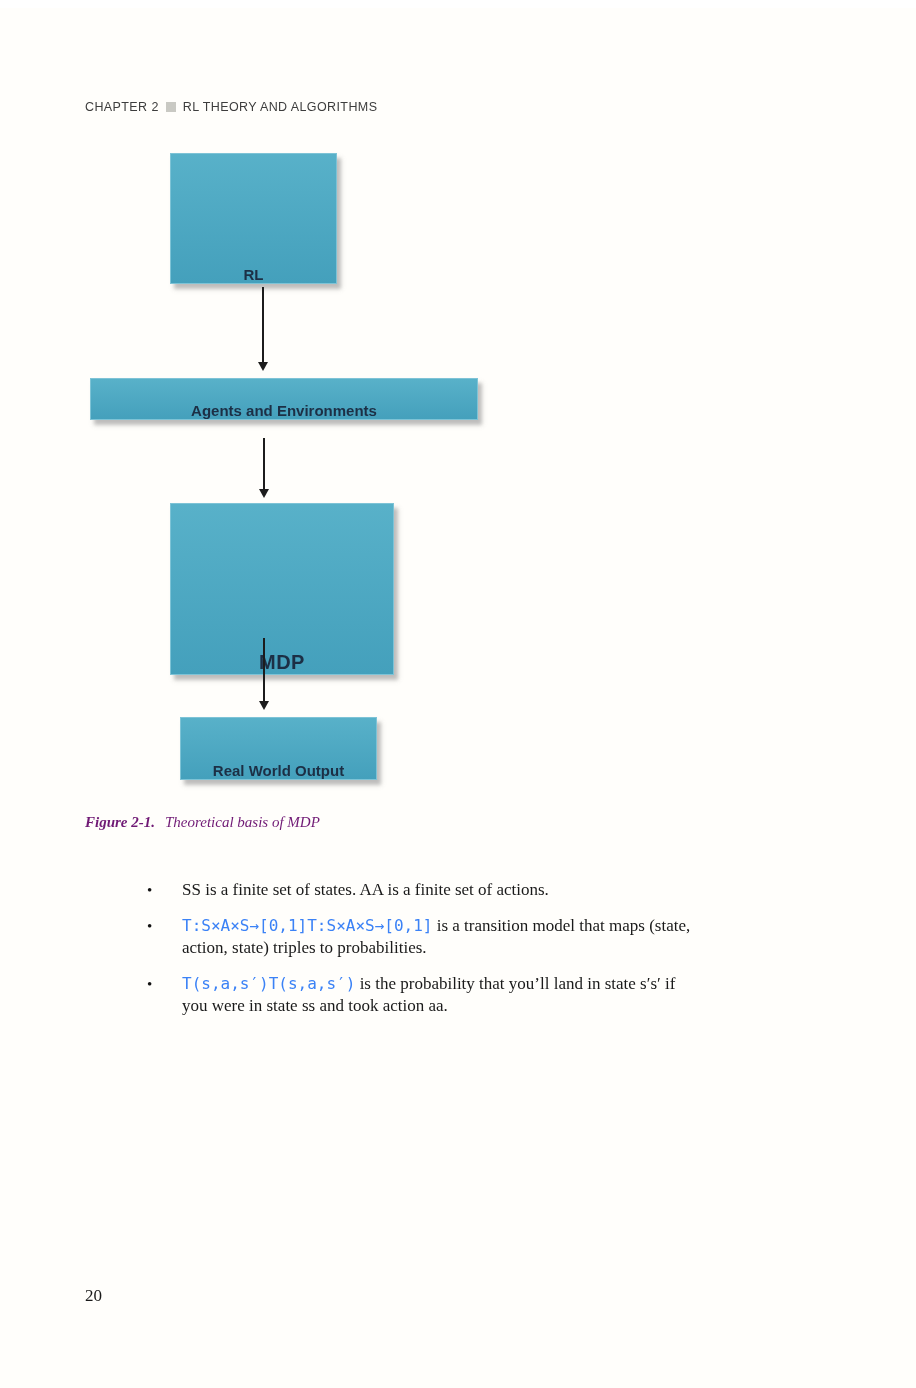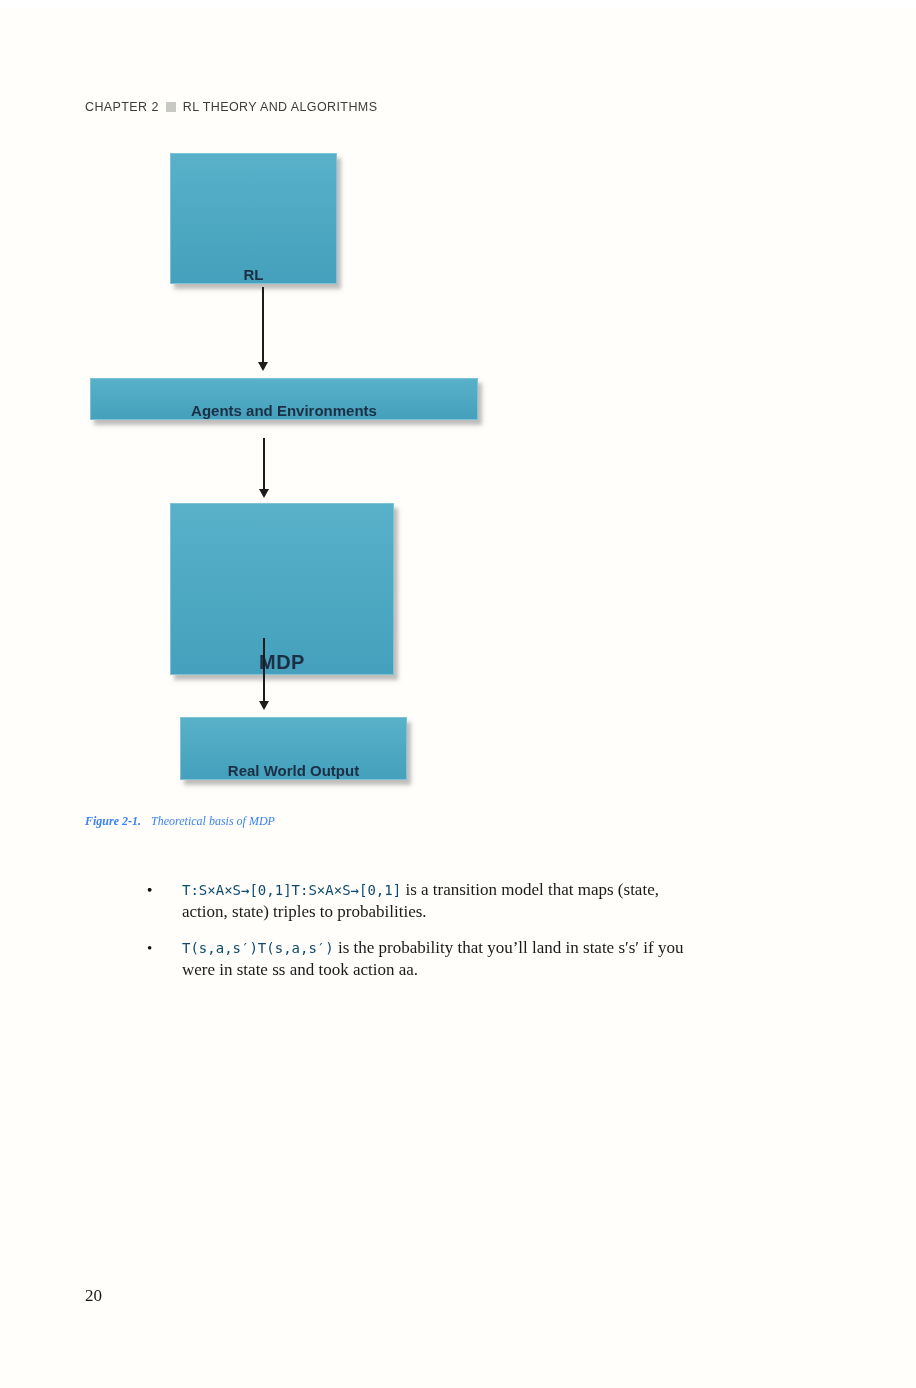--- a/index.html
+++ b/index.html
@@ -50,21 +50,21 @@
     background: linear-gradient(180deg, var(--node-fill-top, #58b1c9), var(--node-fill-bottom, #44a0bc));
     border: 1px solid var(--node-border, #7ec3d6);
     box-shadow: 4px 5px 4px rgba(125,125,125,0.5);
     font-family: "Liberation Sans", sans-serif;
     font-weight: bold;
     color: var(--node-text, #1c2f45);
   }
   .node-rl  { left: 170px; top: 5px;   width: 167px; height: 131px; font-size: 15px; }
   .node-ae  { left: 90px;  top: 230px; width: 388px; height: 42px;  font-size: 15px; }
   .node-mdp { left: 170px; top: 355px; width: 224px; height: 172px; font-size: 20px; letter-spacing: 0.5px; }
-  .node-rwo { left: 180px; top: 569px; width: 227px; height: 63px;  font-size: 15px; }
+  .node-rwo { left: 180px; top: 569px; width: 197px; height: 63px;  font-size: 15px; }
 
   .arrow { position: absolute; width: 10px; }
   .arrow::before {
     content: "";
     position: absolute;
     left: 4.2px; top: 0; bottom: 8px;
     width: 1.6px;
     background: #1c1c1c;
   }
   .arrow::after {
@@ -76,23 +76,23 @@
     border-top: 9px solid #1c1c1c;
   }
   .arrow-1 { left: 258px; top: 139px; height: 84px; }
   .arrow-2 { left: 259px; top: 290px; height: 60px; }
   .arrow-3 { left: 259px; top: 490px; height: 72px; }
 
   
   .caption {
     position: absolute;
     left: 85px; top: 806px;
-    font-size: 12px;
+    font-size: 15px;
     font-style: italic;
-    color: #3b82f6;
+    color: #701a75;
   }
   .caption .cap-label { font-weight: bold; margin-right: 10px; }
 
   
   .body-text {
     position: absolute;
     left: 85px; top: 856px;
     width: 716px;
     font-size: 17px;
     line-height: 22px;
@@ -104,22 +104,22 @@
   .bullet-list { margin-top: 15px; margin-left: 97px; }
   .bullet-item { position: relative; max-width: 522px; margin-bottom: 14px; }
   .bullet-item .dot {
     position: absolute;
     left: -35px; top: 0;
     font-size: 15px;
     color: #111;
   }
   .mono {
     font-family: "DejaVu Sans Mono", monospace;
-    font-size: 14px;
-    color: #0c4a6e;
+    font-size: 16px;
+    color: #3b82f6;
   }
 
   
   .page-number {
     position: absolute;
     left: 85px; top: 1278px;
     font-size: 17px;
   }
 </style>
 </head>
@@ -152,20 +152,21 @@
   </div>
 
   <div class="caption">
     <span class="cap-label">Figure 2-1.</span><span>Theoretical basis of MDP</span>
   </div>
 
   <div class="body-text">
     <div class="bullet-list">
       <div class="bullet-item">
         <span class="dot">•</span>
+        <span><span>SS is a finite set of states. AA is a finite set of actions.</span></span>
       </div>
       <div class="bullet-item">
         <span class="dot">•</span>
         <span><span class="mono">T:S×A×S→[0,1]T:S×A×S→[0,1]</span><span> is a transition model that maps (state, action, state) triples to probabilities.</span></span>
       </div>
       <div class="bullet-item">
         <span class="dot">•</span>
         <span><span class="mono">T(s,a,s′)T(s,a,s′)</span><span> is the probability that you’ll land in state s′s′ if you were in state ss and took action aa.</span></span>
       </div>
     </div>

